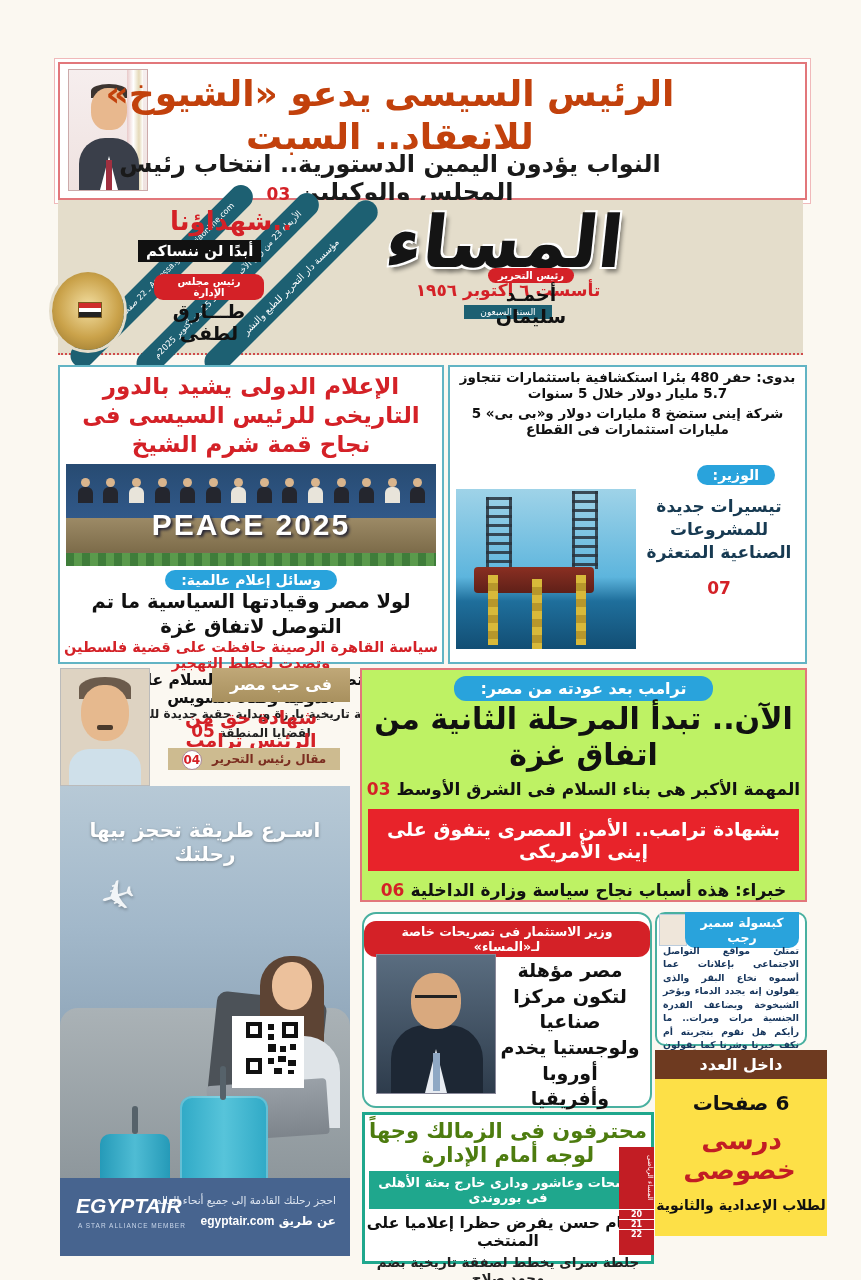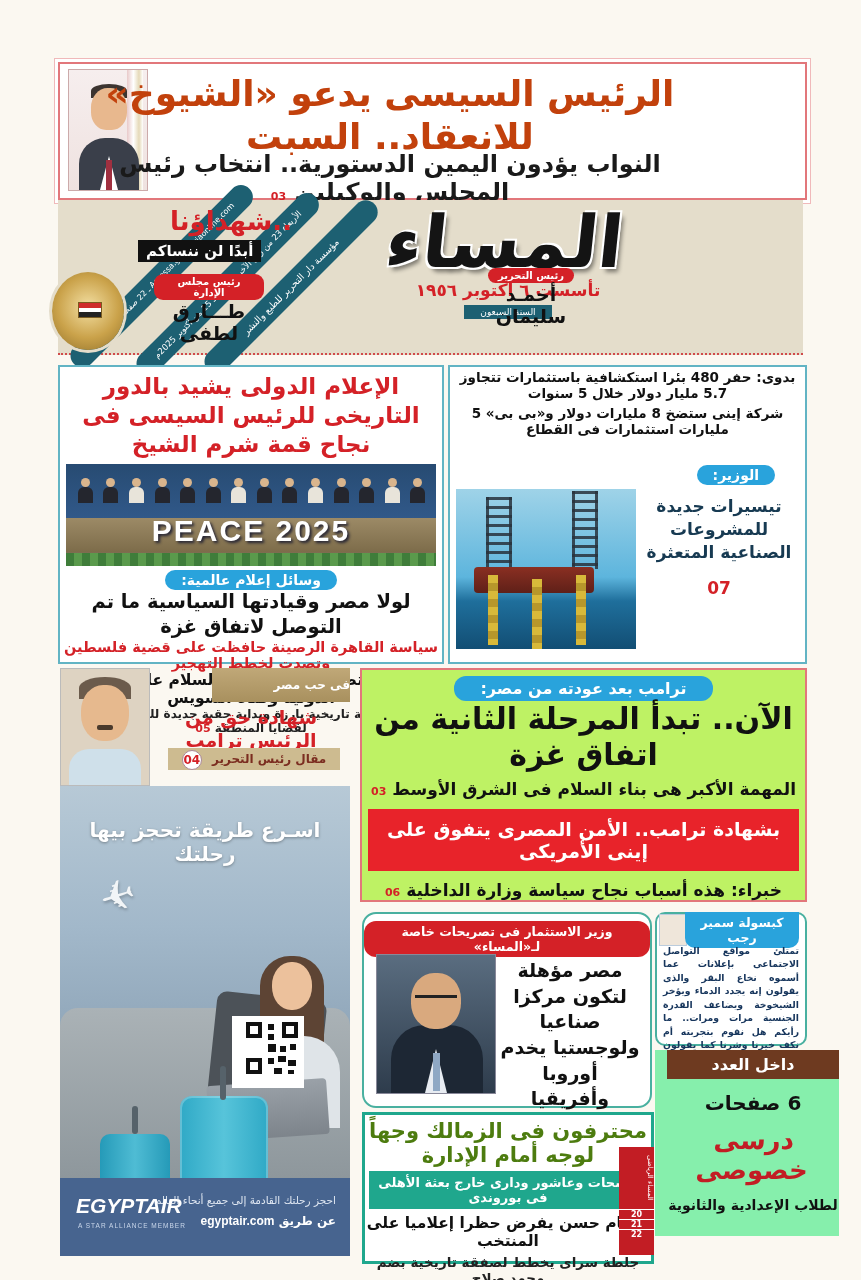--- a/index.html
+++ b/index.html
@@ -11,21 +11,21 @@
   .topbox{left:58px;top:62px;width:745px;height:134px;background:#fff;border:2px solid #e2777b;box-shadow:0 0 0 3px #fff,0 0 0 4px #f0b9ba;}
   .sisi{left:8px;top:5px;width:78px;height:120px;background:linear-gradient(180deg,#f6eeee 0%,#efe2e0 100%);border:1px solid #caa;overflow:hidden;}
   .sisi .flagstripe{position:absolute;right:4px;top:0;width:16px;height:100%;background:linear-gradient(90deg,#e8c9c9,#fff 40%,#e5d9b8 75%,#fff);}
   .sisi .suit{position:absolute;left:10px;bottom:-6px;width:60px;height:58px;background:#3a3f4a;border-radius:26px 26px 0 0;}
   .sisi .shirt{position:absolute;left:31px;bottom:0;width:18px;height:34px;background:#fff;clip-path:polygon(50% 0,100% 100%,0 100%);}
   .sisi .tie{position:absolute;left:37px;bottom:0;width:6px;height:30px;background:#a03040;}
   .sisi .head{position:absolute;left:22px;top:18px;width:36px;height:42px;background:#e8b88e;border-radius:46% 46% 42% 42%;}
   .sisi .hair{position:absolute;left:22px;top:14px;width:36px;height:14px;background:#3c3430;border-radius:50% 50% 0 0;}
   .tophead{right:100px;top:8px;width:630px;font-size:36px;line-height:1.2;font-weight:bold;color:#c2410c;text-align:center;}
   .topsub{right:100px;top:86px;width:630px;font-size:24px;font-weight:bold;color:#1a1a1a;text-align:center;}
-  .pagenum{color:#d42127;font-weight:bold;font-size:11px;}
+  .pagenum{color:#d42127;font-weight:bold;font-size:17px;}
 
   
   .masthead{left:58px;top:200px;width:745px;height:153px;background:#e4ddcb;border-bottom:2px dotted #d04a4a;}
   .ribbon{position:absolute;height:24px;background:#1d6072;color:#fff;border-radius:13px;transform:rotate(-45deg);transform-origin:left center;font-size:9.5px;line-height:24px;text-align:center;white-space:nowrap;direction:rtl;padding:0 10px;}
   .logo{position:absolute;left:335px;top:6px;width:230px;text-align:center;}
   .logo .word{font-size:72px;font-weight:900;color:#141414;letter-spacing:-4px;text-shadow:2px 2px 0 #fff,-2px 2px 0 #fff,2px -2px 0 #fff,4px 5px 4px rgba(0,0,0,.45);transform:skewX(-6deg);line-height:1.0;display:inline-block;font-family:"DejaVu Sans",sans-serif;}
   .founded{color:#d42127;font-weight:bold;font-size:17px;margin-top:2px;}
   .yeartag{display:inline-block;background:#1d6072;color:#fff;font-size:9px;padding:2px 16px;margin-top:4px;}
   .martyrs1{position:absolute;left:112px;top:6px;width:120px;color:#d42127;font-weight:900;font-size:26px;text-align:left;direction:ltr;}
   .martyrs2{position:absolute;left:80px;top:40px;background:#111;color:#fff;font-weight:bold;font-size:15px;padding:2px 8px;}
@@ -40,42 +40,42 @@
   .rightart{left:448px;top:365px;width:355px;height:295px;}
   .lefthead{font-size:23px;line-height:1.25;font-weight:900;color:#d42127;text-align:center;padding:5px 6px 2px;}
   .peace{position:relative;margin:4px 6px;height:102px;background:linear-gradient(180deg,#274b72 0%,#31598a 55%,#8a7a5c 78%,#6b5a3f 100%);overflow:hidden;}
   .peace .row{position:absolute;top:14px;left:0;right:0;display:flex;justify-content:space-around;padding:0 6px;}
   .peace .person{width:16px;height:26px;position:relative;}
   .peace .person:before{content:"";position:absolute;left:4px;top:0;width:9px;height:9px;border-radius:50%;background:#d9b58d;}
   .peace .person:after{content:"";position:absolute;left:1px;top:9px;width:15px;height:16px;border-radius:6px 6px 0 0;background:#24262e;}
   .peace .person.w:after{background:#e8e4da;}
   .peace .desk{position:absolute;left:0;right:0;bottom:14px;height:34px;background:linear-gradient(180deg,#9c8a66,#7d6c4a);}
   .peace .garland{position:absolute;left:0;right:0;bottom:0;height:13px;background:repeating-linear-gradient(90deg,#3f7d3a 0 8px,#5a9a4c 8px 16px);}
-  .peace .cap{position:absolute;left:0;right:0;bottom:18px;text-align:center;color:#fff;font-weight:900;font-size:30px;letter-spacing:2px;text-shadow:2px 2px 3px #223;font-family:"Liberation Sans",sans-serif;direction:ltr;}
+  .peace .cap{position:absolute;left:0;right:0;bottom:24px;text-align:center;color:#fff;font-weight:900;font-size:30px;letter-spacing:2px;text-shadow:2px 2px 3px #223;font-family:"Liberation Sans",sans-serif;direction:ltr;}
   .bluepill{display:inline-block;background:#29a3dc;color:#fff;font-weight:bold;font-size:14px;padding:2px 16px;border-radius:12px;}
   .l-bold{font-size:19.5px;font-weight:900;color:#111;text-align:center;line-height:1.25;}
   .l-red{font-size:14.5px;font-weight:bold;color:#d42127;text-align:center;}
   .l-black{font-size:15.5px;font-weight:900;color:#111;text-align:center;}
   .l-small{font-size:12px;font-weight:bold;color:#222;text-align:center;}
   .righthead{font-size:20px;font-weight:900;color:#d42127;text-align:center;padding:6px 4px 2px;}
   .r-sub{font-size:13.5px;font-weight:900;color:#111;text-align:center;padding:2px 4px;}
   .rig{position:absolute;left:6px;top:122px;width:180px;height:160px;background:linear-gradient(180deg,#9fd3e8 0%,#5db5dd 55%,#1f6f9c 70%,#124e74 100%);overflow:hidden;}
   .rig .hull{position:absolute;left:18px;top:78px;width:120px;height:26px;background:linear-gradient(180deg,#8a2f22,#5f2018);border-radius:4px;}
   .rig .leg{position:absolute;width:10px;height:70px;background:repeating-linear-gradient(180deg,#d8b93a 0 8px,#b7972b 8px 16px);}
   .rig .tower{position:absolute;width:26px;height:70px;top:8px;background:repeating-linear-gradient(180deg,rgba(40,50,60,.85) 0 3px,transparent 3px 9px),linear-gradient(90deg,rgba(40,50,60,.85) 0 3px,transparent 3px calc(100% - 3px),rgba(40,50,60,.85) calc(100% - 3px));}
   .oil-txt1{position:absolute;right:8px;top:128px;width:156px;font-size:17px;font-weight:900;color:#173a52;text-align:center;line-height:1.35;}
   .oil-txt2{position:absolute;right:8px;top:210px;width:156px;font-size:13px;font-weight:bold;color:#222;text-align:center;line-height:1.4;}
 
   
   .colphoto{left:60px;top:668px;width:88px;height:116px;background:#ded3c2;border:1px solid #bbb;overflow:hidden;}
   .colphoto .head{position:absolute;left:20px;top:16px;width:48px;height:56px;background:#e6b98e;border-radius:46%;}
   .colphoto .hair{position:absolute;left:18px;top:8px;width:52px;height:22px;background:#6b5b4c;border-radius:50% 50% 0 0;}
   .colphoto .mus{position:absolute;left:36px;top:56px;width:16px;height:5px;background:#4a3a2c;border-radius:2px;}
   .colphoto .body{position:absolute;left:8px;bottom:-4px;width:72px;height:40px;background:#cfe0ea;border-radius:20px 20px 0 0;}
-  .goldbox{left:212px;top:668px;width:138px;height:34px;background:linear-gradient(180deg,#c0a878,#a8905e);color:#fff;font-weight:900;font-size:12px;line-height:34px;}
+  .goldbox{left:212px;top:668px;width:138px;height:34px;background:linear-gradient(180deg,#c0a878,#a8905e);color:#fff;font-weight:900;font-size:16px;text-align:center;line-height:34px;}
   .coltitle{left:152px;top:706px;width:198px;font-size:19px;font-weight:900;color:#d42127;text-align:center;line-height:1.2;}
   .colfooter{left:168px;top:748px;width:172px;height:22px;background:#cdbb90;color:#7b2d20;font-weight:bold;font-size:12px;text-align:center;line-height:22px;}
   .circ04{display:inline-block;background:#fff;border:1px solid #a89;border-radius:50%;width:18px;height:18px;line-height:18px;color:#d42127;font-weight:900;font-size:12px;vertical-align:middle;margin-right:6px;}
 
   .trumpbox{left:360px;top:668px;width:443px;height:230px;background:#bef264;border:2px solid #e2777b;}
   .trumphead{font-size:30px;font-weight:900;color:#111;text-align:center;line-height:1.2;}
   .trumpsub{font-size:17px;font-weight:900;color:#111;text-align:center;}
   .redband{background:#e8232a;color:#fff;font-weight:900;font-size:19px;text-align:center;padding:9px 4px;}
 
   
@@ -121,21 +121,21 @@
   .sp-tab .num{font-size:8px;font-weight:bold;text-align:center;border-top:1px solid #fff;}
 
   
   .capbox{left:655px;top:912px;width:148px;height:130px;background:#fff;border:2px solid #49b0a0;border-radius:10px;}
   .caphead{position:absolute;top:-2px;right:6px;left:28px;background:#29a3dc;color:#fff;font-weight:900;font-size:12.5px;text-align:center;border-radius:0 0 10px 10px;padding:3px 0;}
   .capface{position:absolute;left:2px;top:0px;width:26px;height:30px;background:#efe6da;border:1px solid #bcd;overflow:hidden;}
   .capface:before{content:"";position:absolute;left:7px;top:5px;width:12px;height:14px;background:#e2b astray;}
   .capbody{position:absolute;top:30px;right:6px;left:6px;font-size:9.3px;font-weight:bold;color:#16355c;line-height:1.45;text-align:justify;}
 
   
-  .insidebox{left:655px;top:1050px;width:172px;height:186px;background:#86efac;padding-left:12px;}
+  .insidebox{left:655px;top:1050px;width:172px;height:186px;background:#fde047;}
   .insidehead{background:#6e3a20;color:#fff;font-weight:900;font-size:16px;text-align:center;padding:5px 0;}
   .in1{font-size:20px;font-weight:900;color:#111;text-align:center;margin-top:12px;}
   .in2{font-size:26px;font-weight:900;color:#c21d24;text-align:center;margin-top:10px;transform:skewX(-4deg);}
   .in3{font-size:14px;font-weight:900;color:#111;text-align:center;margin-top:12px;}
 </style>
 </head>
 <body>
 
 <div id="page">
 

